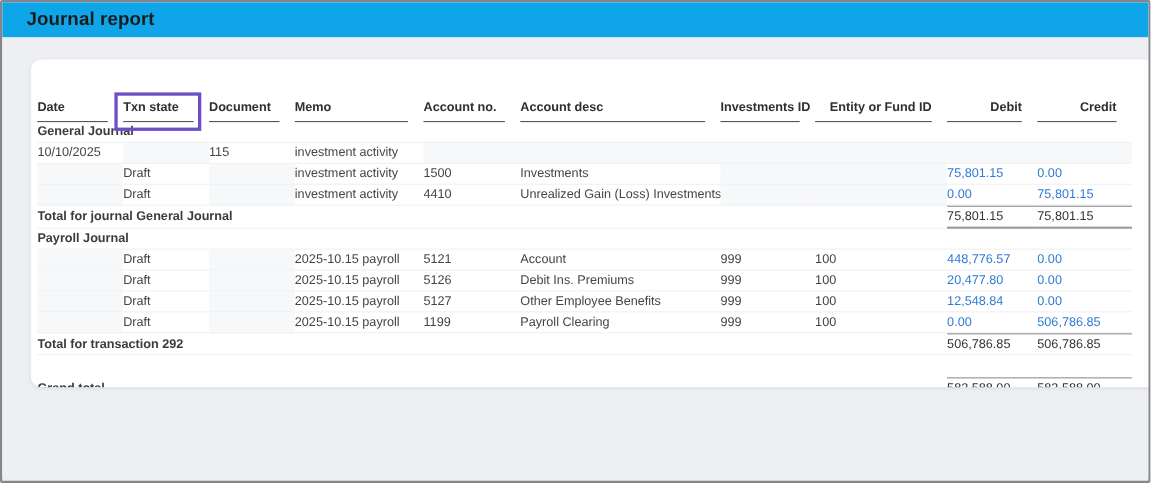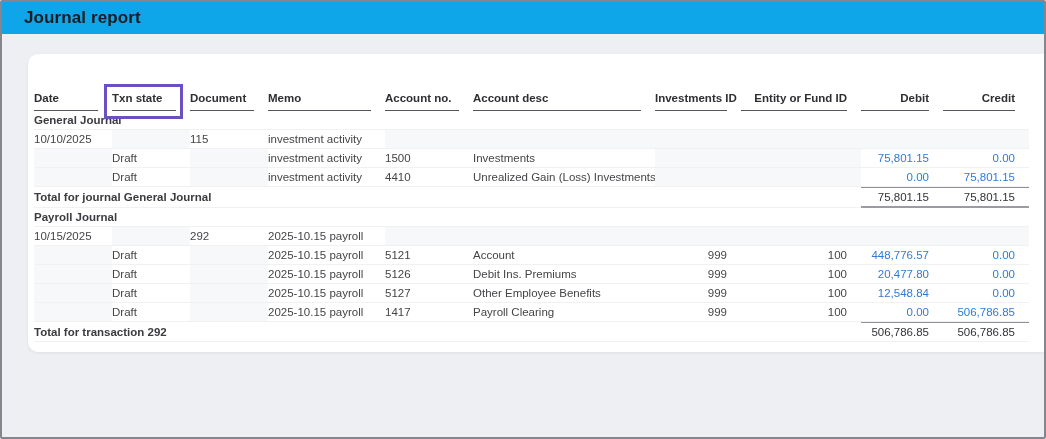--- a/index.html
+++ b/index.html
@@ -73,21 +73,21 @@
     z-index: 2;
   }
   td {
     padding: 3px 14px 3px 0;
     border-bottom: 1px solid #f1f1f4;
     white-space: nowrap;
     overflow: hidden;
     height: 19px;
     vertical-align: middle;
   }
-  td.num { text-align: right; }
+  td.num { text-align: left; }
   td.shade { background: #f7f8f9; }
   tr.group td, tr.total td.label, tr.grand td.label {
     font-weight: 700;
     color: #3b3b40;
   }
   a.amt {
     color: #2e7cd6;
     text-decoration: none;
     cursor: pointer;
   }
@@ -199,32 +199,20 @@
             </tr>
             <tr class="total jtotal">
               <td class="label" colspan="8">Total for journal General Journal</td>
               <td class="num tnum">75,801.15</td>
               <td class="num tnum">75,801.15</td>
             </tr>
             <tr class="group">
               <td colspan="10">Payroll Journal</td>
             </tr>
             <tr>
-              <td>10/15/2025</td>
-              <td class="shade"></td>
-              <td>292</td>
-              <td>2025-10.15 payroll</td>
-              <td class="shade"></td>
-              <td class="shade"></td>
-              <td class="num shade"></td>
-              <td class="num shade"></td>
-              <td class="num shade"></td>
-              <td class="num shade"></td>
-            </tr>
-            <tr>
               <td class="shade"></td>
               <td>Draft</td>
               <td class="shade"></td>
               <td>2025-10.15 payroll</td>
               <td>5121</td>
               <td>Account</td>
               <td class="num">999</td>
               <td class="num">100</td>
               <td class="num"><a class="amt">448,776.57</a></td>
               <td class="num"><a class="amt">0.00</a></td>
@@ -251,21 +239,21 @@
               <td class="num">999</td>
               <td class="num">100</td>
               <td class="num"><a class="amt">12,548.84</a></td>
               <td class="num"><a class="amt">0.00</a></td>
             </tr>
             <tr>
               <td class="shade"></td>
               <td>Draft</td>
               <td class="shade"></td>
               <td>2025-10.15 payroll</td>
-              <td>1417</td>
+              <td>1199</td>
               <td>Payroll Clearing</td>
               <td class="num">999</td>
               <td class="num">100</td>
               <td class="num"><a class="amt">0.00</a></td>
               <td class="num"><a class="amt">506,786.85</a></td>
             </tr>
             <tr class="total">
               <td class="label" colspan="8">Total for transaction 292</td>
               <td class="num tnum">506,786.85</td>
               <td class="num tnum">506,786.85</td>

